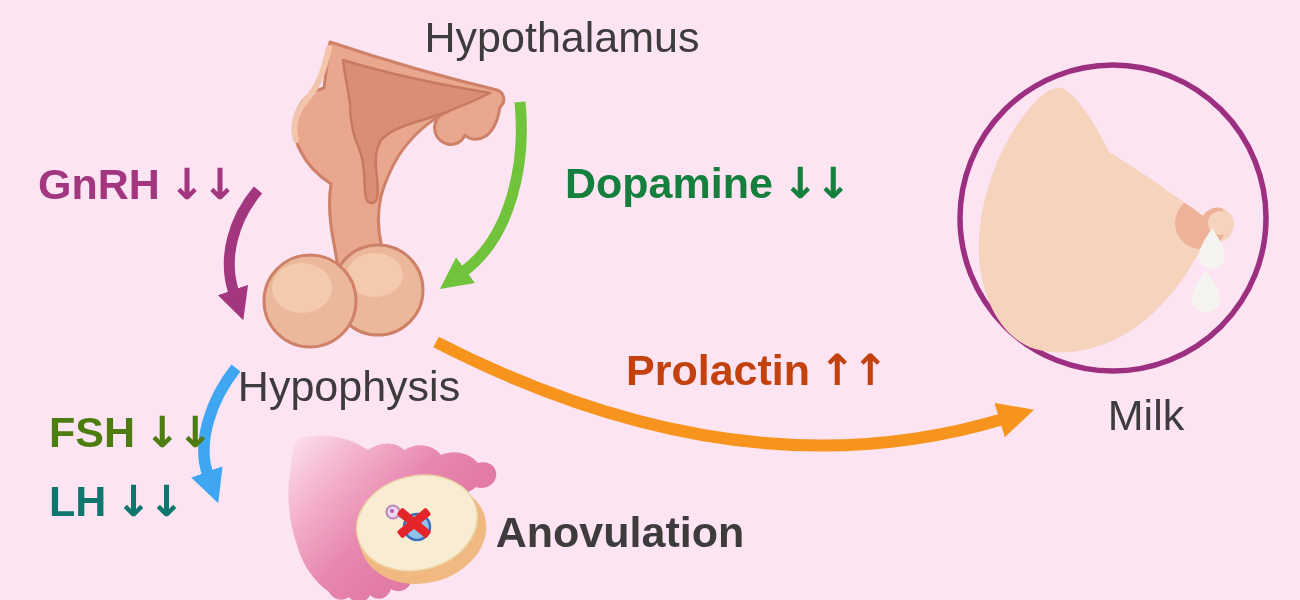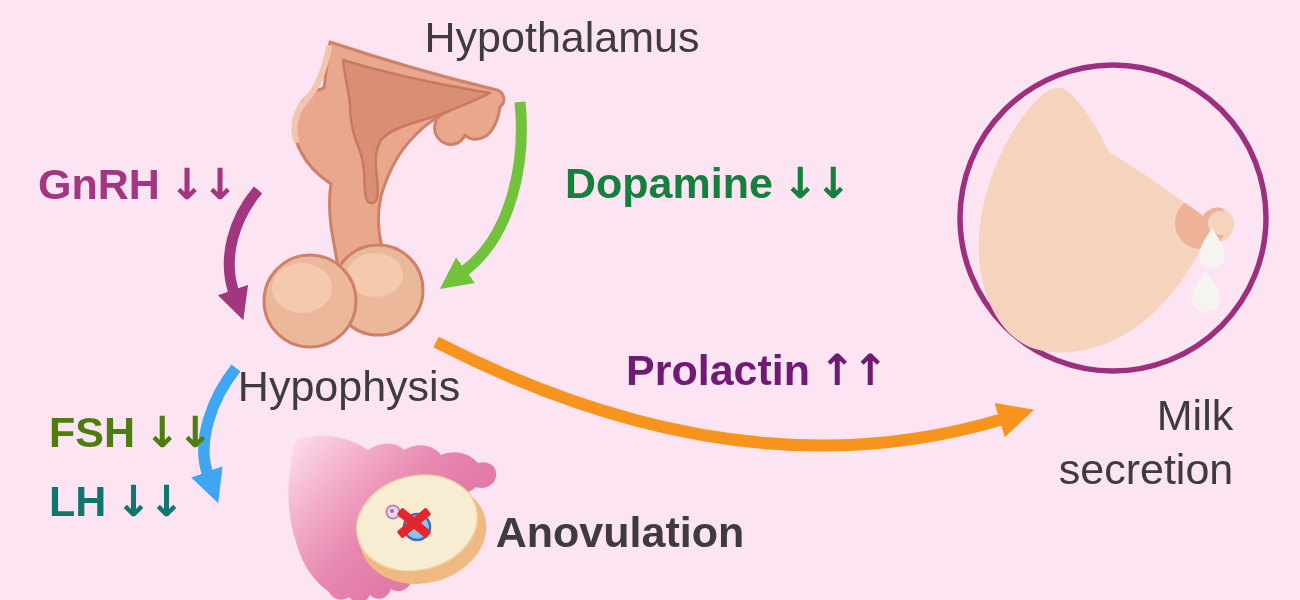--- a/index.html
+++ b/index.html
@@ -9,21 +9,21 @@
   .lbl{position:absolute;white-space:nowrap;font-size:43px;color:#3e3b3d;}
   .lbl.center{transform:translateX(-50%);}
   .hormone{font-weight:700;}
   .arr{font-family:"DejaVu Sans",sans-serif;margin-left:9px;letter-spacing:-3px;}
   #lbl-hypothalamus{left:562px;top:13px;}
   #lbl-hypophysis{left:349px;top:362px;}
   #lbl-anovulation{left:620px;top:508px;font-weight:bold;}
   #lbl-milk{left:1146px;top:388px;text-align:right;line-height:54px;}
   #lbl-gnrh{left:38px;top:159px;color:#a23780;}
   #lbl-dopamine{left:549px;top:158px;color:#15803d;margin-left:16px;}
-  #lbl-prolactin{left:626px;top:345px;color:#701a75;}
+  #lbl-prolactin{left:626px;top:345px;color:#c2410c;}
   #lbl-fsh{left:49px;top:407px;color:#4d7c0f;}
   #lbl-lh{left:49px;top:476px;color:#0f766e;}
 </style>
 </head>
 <body>
 
 <div class="stage">
 
   <svg class="layer" width="1300" height="600" viewBox="0 0 1300 600">
     <defs>
@@ -113,16 +113,15 @@
   </div>
 
   <div class="lbl hormone" id="lbl-prolactin">
     <span>Prolactin</span><span class="arr">↑↑</span>
   </div>
 
   <div class="lbl center" id="lbl-anovulation">Anovulation</div>
 
   <div class="lbl center" id="lbl-milk">
     <div>Milk</div>
-    <div>secretion</div>
   </div>
 
 </div>
 
 </body></html>

